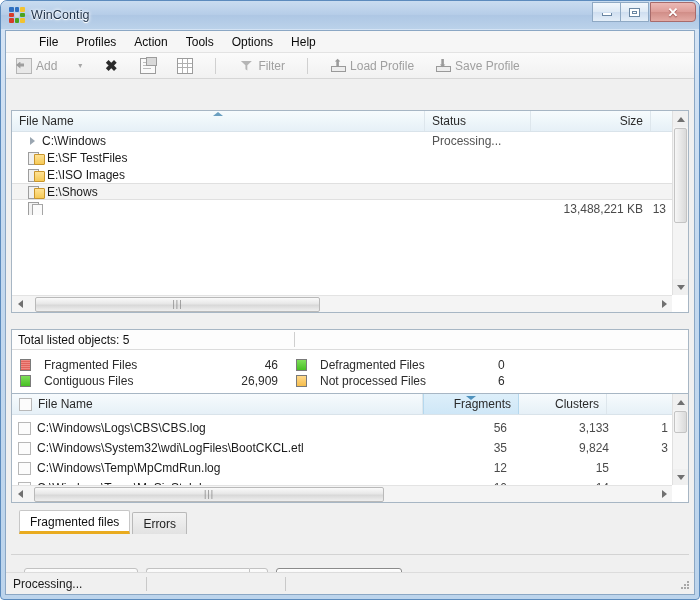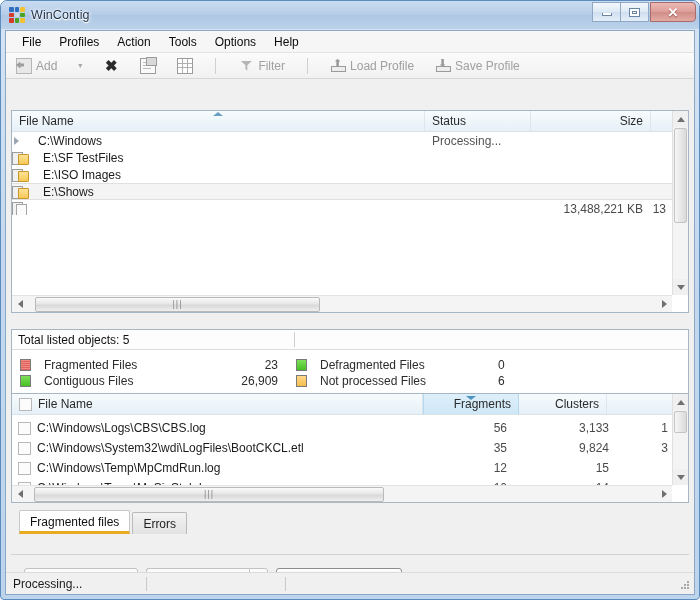--- a/index.html
+++ b/index.html
@@ -75,21 +75,21 @@
   }
   .glyph-min { width: 10px; height: 3px; background: #fff; border: 1px solid #6a86a2; border-top: none; margin-top: 4px; }
   .glyph-max { width: 11px; height: 9px; border: 1px solid #6a86a2; background: #fff; position: relative; }
   .glyph-max::after { content: ""; position: absolute; left: 2px; top: 2px; right: 2px; bottom: 2px; border: 1px solid #6a86a2; }
   .glyph-close { color: #fff; font-size: 13px; font-weight: bold; line-height: 1; text-shadow: 0 1px 1px rgba(120,40,40,.7); }
 
   
   #menubar {
     height: 22px; background: #f6f6f6;
     border-bottom: 1px solid #e3e3e3;
-    display: flex; align-items: center; padding-left: 7px;
+    display: flex; align-items: center; padding-left: 24px;
   }
   .menu-item {
     padding: 3px 9px; font-size: 12px; color: #0b0b0b; cursor: default;
     border-radius: 2px;
   }
 
   
   #toolbar {
     height: 26px;
     background: linear-gradient(to bottom, #fbfbfb 0%, #f1f1f1 100%);
@@ -160,21 +160,21 @@
   }
   #top-header-row .hcell:nth-child(1) { width: 413px; }
   #top-header-row .hcell:nth-child(2) { width: 106px; }
   #top-header-row .hcell:nth-child(3) { width: 120px; }
   #top-header-row .hcell:nth-child(4) { flex: 1; }
   .trow {
     display: flex; height: 17px; align-items: center;
     font-size: 12px; color: #1b1b1b; cursor: default;
   }
   .trow.selected { background: #f4f4f4; border-top: 1px solid #e0e0e0; border-bottom: 1px solid #e0e0e0; }
-  .tc-name { width: 413px; display: flex; align-items: center; gap: 16px; padding-left: 0; overflow: hidden; white-space: nowrap; }
+  .tc-name { width: 413px; display: flex; align-items: center; gap: 4px; padding-left: 16px; overflow: hidden; white-space: nowrap; }
   .tc-status { width: 106px; padding-left: 7px; color: #545454; }
   .tc-size { width: 120px; text-align: right; padding-right: 8px; color: #4a4a4a; }
   .tc-extra { flex: 1; text-align: right; padding-right: 6px; color: #4a4a4a; overflow: hidden; }
 
   .expander {
     width: 10px; height: 10px; flex: none; position: relative;
   }
   .expander::after {
     content: ""; position: absolute; left: 2px; top: 1px;
     width: 0; height: 0;
@@ -513,21 +513,21 @@
     </div>
 
     <div id="summary">
       <div id="totals-row">
         <span class="tot-text">Total listed objects: 5</span>
         <span class="tot-div"></span>
       </div>
       <div id="stats-grid">
         <span class="swatch sw-red"></span>
         <span class="stat-label">Fragmented Files</span>
-        <span class="stat-val">23</span>
+        <span class="stat-val">46</span>
         <span class="swatch sw-green"></span>
         <span class="stat-label">Defragmented Files</span>
         <span class="stat-val left">0</span>
 
         <span class="swatch sw-green"></span>
         <span class="stat-label">Contiguous Files</span>
         <span class="stat-val">26,909</span>
         <span class="swatch sw-orange"></span>
         <span class="stat-label">Not processed Files</span>
         <span class="stat-val left">6</span>

